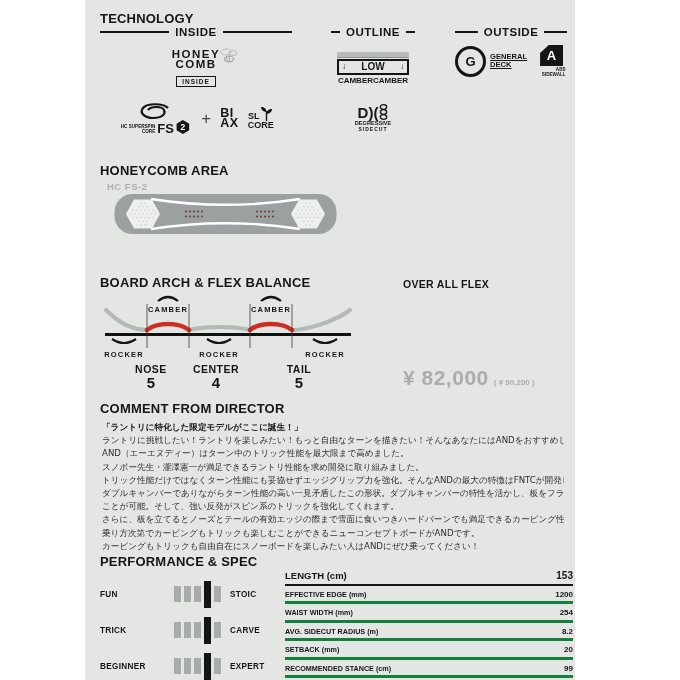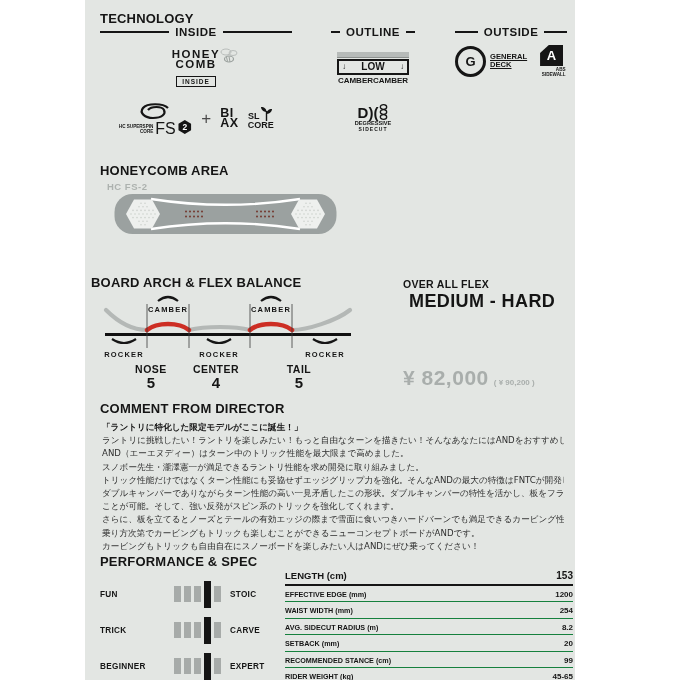--- a/index.html
+++ b/index.html
@@ -5,21 +5,21 @@
   html,body{margin:0;padding:0;background:#ffffff;}
   .stage{position:relative;width:680px;height:680px;background:#ffffff;overflow:hidden;
          font-family:"Liberation Sans",sans-serif;color:#151515;}
   .panel{position:absolute;left:85px;top:0;width:490px;height:680px;background:#e3e6e3;}
 
   .abs{position:absolute;}
   h1,h2{margin:0;font-weight:800;font-size:13px;line-height:14px;letter-spacing:.2px;color:#151515;}
 
   .technology-heading{top:12px;left:15px;}
   .hc-heading{top:164px;left:15px;}
-  .arch-heading{top:276px;left:6px;}
+  .arch-heading{top:276px;left:15px;}
   .comment-heading{top:402px;left:15px;}
   .perf-heading{top:555px;left:15px;}
 
   
   .col{position:absolute;top:26px;}
   .col-inside{left:15px;width:192px;}
   .col-outline{left:246px;width:84px;}
   .col-outside{left:370px;width:112px;}
   .group-header{display:flex;align-items:center;gap:6px;justify-content:center;}
   .group-header .hline{flex:1;height:2px;background:#151515;}
@@ -32,21 +32,21 @@
   .honeycomb-logo{position:relative;text-align:center;}
   .hc-line{font-weight:800;font-size:11.5px;line-height:10.5px;letter-spacing:1.5px;}
   .hc-badge{display:inline-block;border:1.5px solid #151515;font-weight:800;font-size:6.5px;
             line-height:7px;padding:1px 5px;margin-top:2px;letter-spacing:1px;}
   .bee{position:absolute;right:-18px;top:-2px;}
 
   
   .core-icon{display:flex;flex-direction:column;align-items:center;width:74px;}
   .core-bottom{display:flex;align-items:flex-end;gap:2px;margin-top:-2px;}
   .core-name{font-weight:800;font-size:4.6px;line-height:5px;text-align:right;}
-  .core-fs{font-weight:400;font-size:16px;line-height:11px;}
+  .core-fs{font-weight:700;font-size:13px;line-height:11px;}
   .hex-badge{width:14px;height:14px;background:#151515;color:#fff;font-weight:800;font-size:8.5px;
              display:flex;align-items:center;justify-content:center;
              clip-path:polygon(50% 0,95% 26%,95% 74%,50% 100%,5% 74%,5% 26%);}
   .plus-sign{font-weight:400;font-size:17px;color:#4a4a4a;line-height:17px;}
   .biax{font-weight:800;font-size:12.5px;line-height:10.5px;letter-spacing:.5px;}
   .slcore{text-align:center;}
   .slcore-top{display:flex;align-items:flex-end;justify-content:center;gap:1px;}
   .slcore-sl{font-weight:800;font-size:9px;line-height:9px;}
   .slcore-core{font-weight:800;font-size:9px;line-height:9px;}
 
@@ -100,21 +100,21 @@
   .scales{top:576px;left:15px;width:182px;}
   .scale-row{height:36px;display:grid;grid-template-columns:64px 1fr 52px;align-items:center;}
   .scale-left{font-weight:800;font-size:8.2px;letter-spacing:.3px;}
   .scale-right{font-weight:800;font-size:8.2px;letter-spacing:.3px;text-align:left;}
   .bars{display:flex;gap:3px;align-items:center;justify-content:center;}
   .bar{width:7px;height:16px;background:#a7aba9;}
   .bar.active{height:27px;background:#141414;}
 
   .spec-table{top:567px;left:200px;width:288px;}
   .spec-row{display:flex;justify-content:space-between;align-items:flex-end;height:13px;
-            padding-bottom:2.5px;border-bottom:1px solid #15803d;font-weight:800;font-size:7.2px;}
+            padding-bottom:2.5px;border-bottom:3px solid #15803d;font-weight:800;font-size:7.2px;}
   .spec-row.head{height:14px;font-size:9.5px;border-bottom:2.5px solid #151515;}
   .spec-row.last{border-bottom:none;}
   .spec-value{font-size:8px;}
   .spec-row.head .spec-value{font-size:10px;}
 </style>
 </head>
 <body>
 
 <div class="stage">
   <div class="panel">
@@ -347,21 +347,20 @@
       <text x="222" y="67" font-size="7.5" letter-spacing="1.2" text-anchor="middle">ROCKER</text>
       <text x="48" y="83" font-size="10.5" letter-spacing="0.5" text-anchor="middle">NOSE</text>
       <text x="48" y="98" font-size="15" text-anchor="middle">5</text>
       <text x="113" y="83" font-size="10.5" letter-spacing="0.5" text-anchor="middle">CENTER</text>
       <text x="113" y="98" font-size="15" text-anchor="middle">4</text>
       <text x="196" y="83" font-size="10.5" letter-spacing="0.5" text-anchor="middle">TAIL</text>
       <text x="196" y="98" font-size="15" text-anchor="middle">5</text>
     </svg>
 
     <div class="abs flex-label">OVER ALL FLEX</div>
-    <div class="abs flex-value">MEDIUM - HARD</div>
     <div class="abs price">
       <span class="price-main">¥ 82,000</span>
       <span class="price-sub">( ¥ 90,200 )</span>
     </div>
 
     <h2 class="abs comment-heading">COMMENT FROM DIRECTOR</h2>
     <div class="abs comment-body">
       <p class="lead">「ラントリに特化した限定モデルがここに誕生！」</p>
       <p>ラントリに挑戦したい！ラントリを楽しみたい！もっと自由なターンを描きたい！そんなあなたにはANDをおすすめします。Carving and Tricks!</p>
       <p>AND（エーエヌディー）はターン中のトリック性能を最大限まで高めました。</p>

